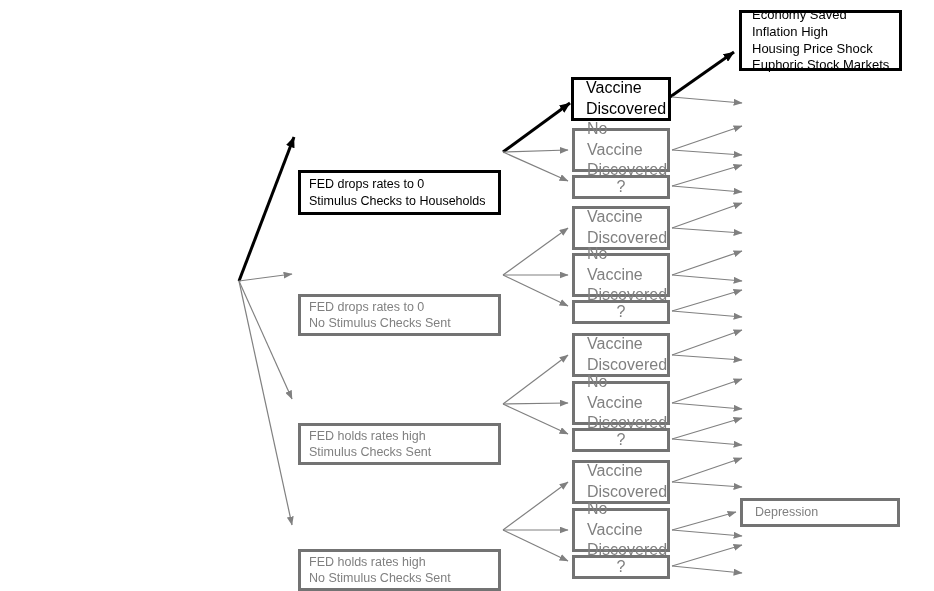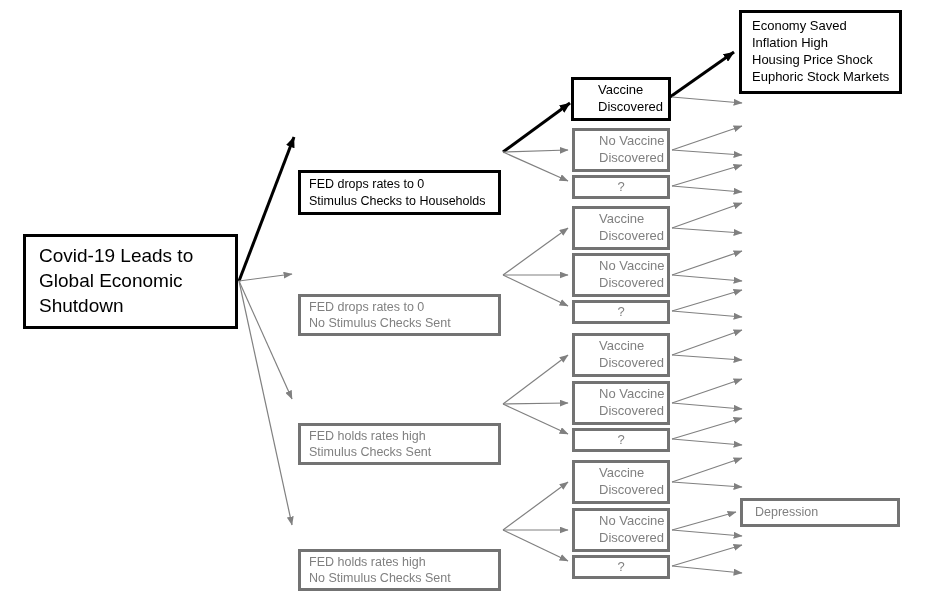--- a/index.html
+++ b/index.html
@@ -55,22 +55,22 @@
     padding: 6px 0 6px 13px;
   }
   
   .lvl2 {
     font-size: 12.5px;
     padding: 4px 0 4px 8px;
     margin-top: 40px;
   }
   
   .lvl3 {
-    font-size: 13px;
-    padding: 3px 0 3px 24px;
+    font-size: 16px;
+    padding: 3px 0 3px 12px;
   }
   .lvl3.centered {
     text-align: center;
     padding-left: 0;
   }
   
   .outcome {
     font-size: 13px;
     padding: 5px 0 5px 10px;
   }
@@ -155,25 +155,20 @@
       <line x1="672" y1="482" x2="742" y2="487" stroke="#808080" stroke-width="1.2" marker-end="url(#arw-dim)"></line>
 
       <line x1="672" y1="530" x2="736" y2="512" stroke="#808080" stroke-width="1.2" marker-end="url(#arw-dim)"></line>
       <line x1="672" y1="530" x2="742" y2="536" stroke="#808080" stroke-width="1.2" marker-end="url(#arw-dim)"></line>
 
       <line x1="672" y1="566" x2="742" y2="545" stroke="#808080" stroke-width="1.2" marker-end="url(#arw-dim)"></line>
       <line x1="672" y1="566" x2="742" y2="573" stroke="#808080" stroke-width="1.2" marker-end="url(#arw-dim)"></line>
     </g>
   </svg>
 
-  <div class="node root hot" style="left:23px; top:234px; width:215px; height:95px;">
-    <span class="node-text">Covid-19 Leads to
-Global Economic
-Shutdown</span>
-  </div>
 
   <div class="node lvl2 hot" style="left:298px; top:130px; width:203px; height:45px;">
     <span class="node-text">FED drops rates to 0
 Stimulus Checks to Households</span>
   </div>
   <div class="node lvl2 dim" style="left:298px; top:254px; width:203px; height:42px;">
     <span class="node-text">FED drops rates to 0
 No Stimulus Checks Sent</span>
   </div>
   <div class="node lvl2 dim" style="left:298px; top:383px; width:203px; height:42px;">
@@ -226,21 +221,21 @@
 Discovered</span>
   </div>
   <div class="node lvl3 dim" style="left:572px; top:508px; width:98px; height:44px;">
     <span class="node-text">No Vaccine
 Discovered</span>
   </div>
   <div class="node lvl3 dim centered" style="left:572px; top:555px; width:98px; height:24px;">
     <span class="node-text">?</span>
   </div>
 
-  <div class="node outcome hot" style="left:739px; top:10px; width:163px; height:84px;">
+  <div class="node outcome hot" style="left:739px; top:10px; width:163px; height:61px;">
     <span class="node-text">Economy Saved
 Inflation High
 Housing Price Shock
 Euphoric Stock Markets</span>
   </div>
   <div class="node outcome dim" style="left:740px; top:498px; width:160px; height:29px;padding-left:12px;">
     <span class="node-text">Depression</span>
   </div>
 
 </div>

